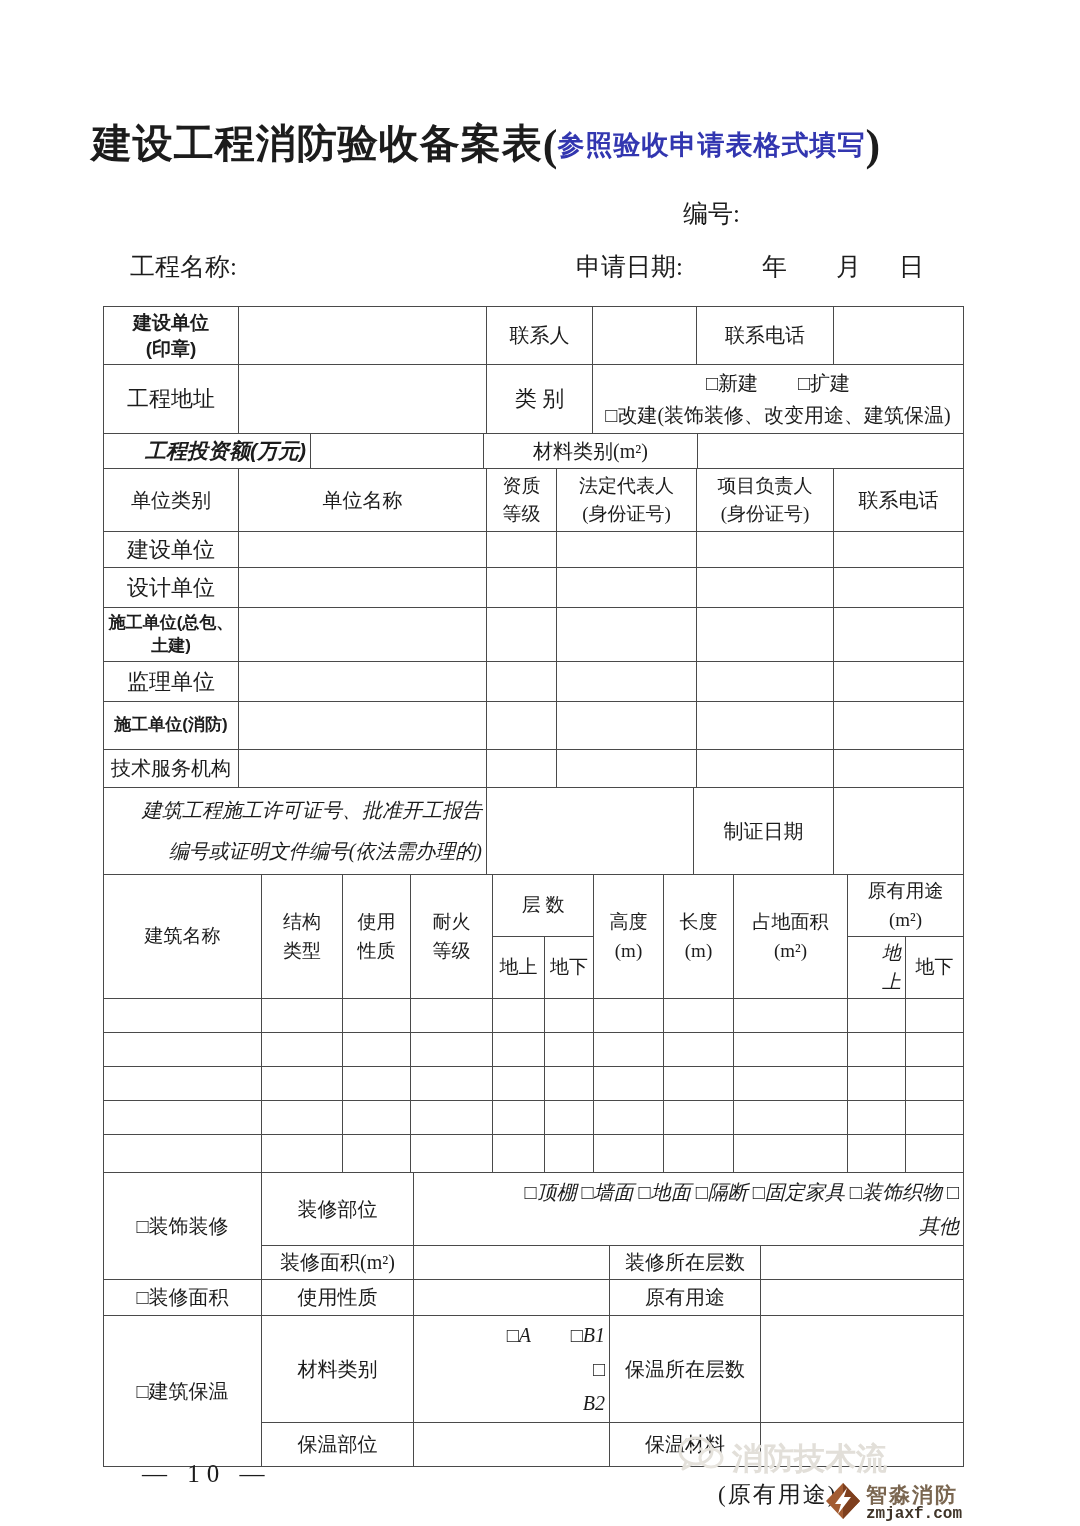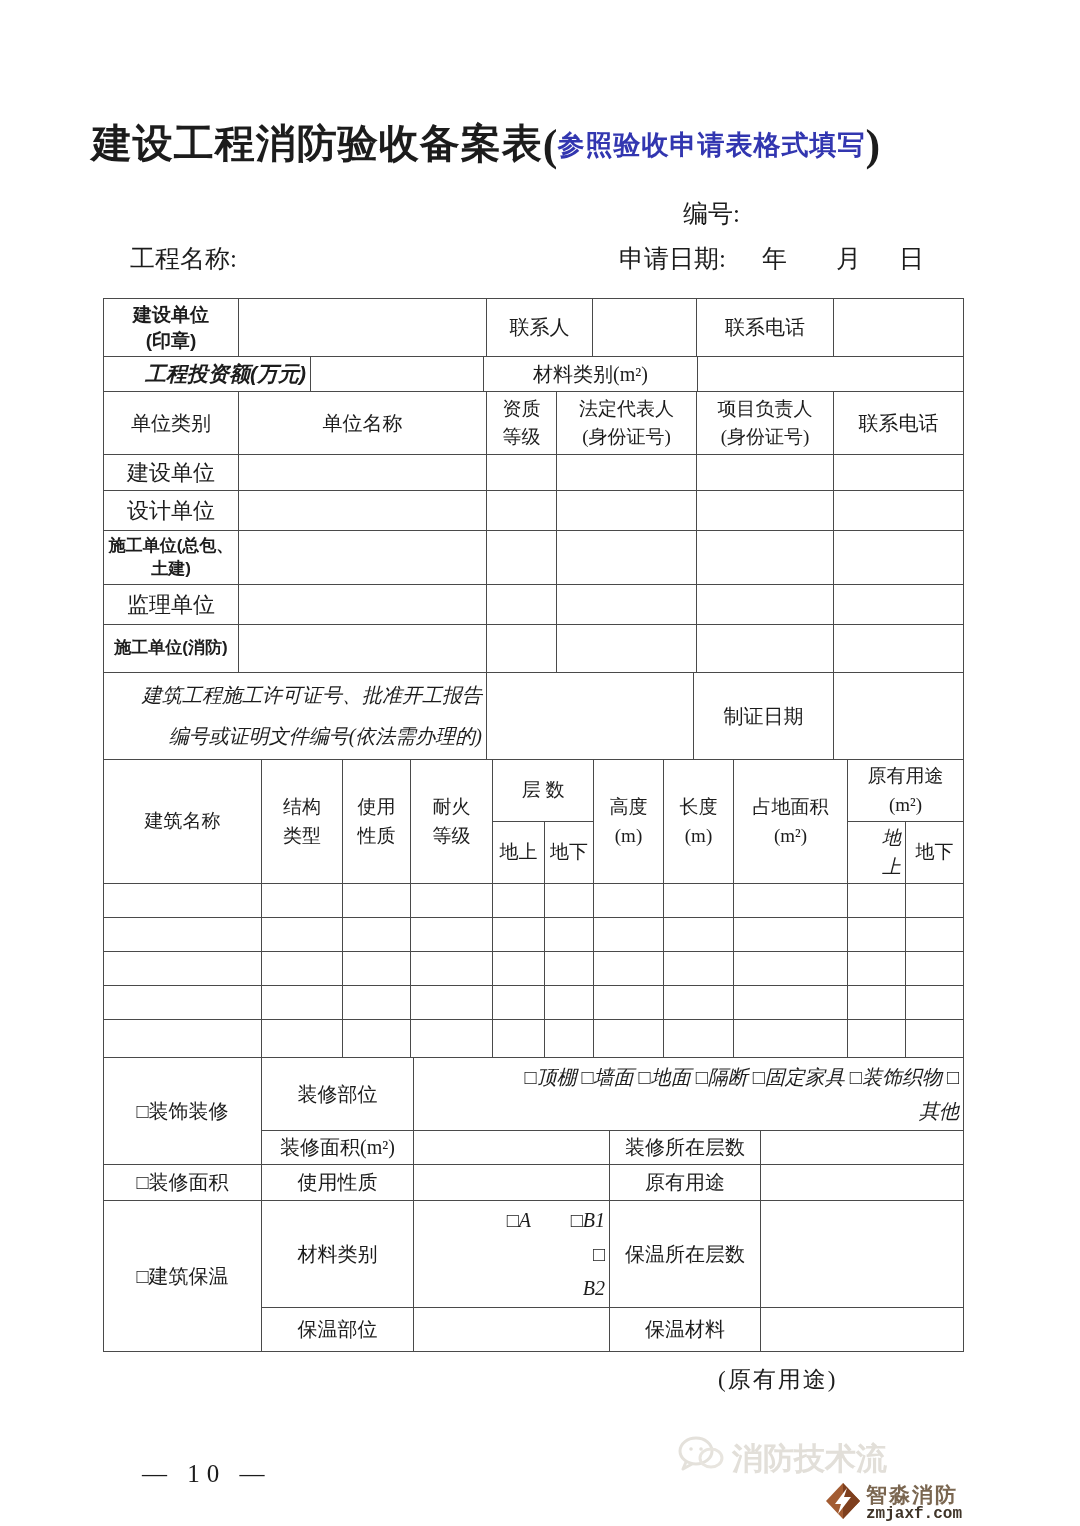--- a/index.html
+++ b/index.html
@@ -5,24 +5,24 @@
   html,body{margin:0;padding:0;background:#ffffff;}
   .page{position:relative;width:972px;height:1526px;background:#ffffff;overflow:hidden;
         font-family:"Liberation Serif",serif;color:#1c1c1c;}
   
   .title-line{margin-top:116px;text-align:center;white-space:nowrap;}
   .title-main{font-family:"Liberation Sans",sans-serif;font-weight:bold;font-size:40px;letter-spacing:1px;}
   .title-paren{font-size:44px;font-weight:bold;vertical-align:-3px;}
   .title-note{font-size:27px;font-weight:bold;color:#3236b0;letter-spacing:1px;vertical-align:3px;}
   
   .serial-line{margin:26px 0 0 683px;font-size:25px;}
-  .name-date-line{position:relative;height:42px;margin-top:12px;font-size:25px;}
+  .name-date-line{position:relative;height:42px;margin-top:20px;font-size:25px;}
   .name-date-line span{position:absolute;top:0;}
   .lbl-project{left:130px;}
-  .lbl-applydate{left:619px;}
+  .lbl-applydate{left:576px;}
   .lbl-year{left:762px;}
   .lbl-month{left:836px;}
   .lbl-day{left:899px;}
   
   table{border-collapse:collapse;table-layout:fixed;margin-left:103px;width:860px;}
   table + table{margin-top:-1px;}
   td{border:1px solid #4a4a4a;text-align:center;vertical-align:middle;
      font-size:20px;padding:2px 4px;overflow:hidden;}
   .ml{white-space:pre-line;}
   .f-big{font-size:22px;}
@@ -77,20 +77,27 @@
     <tbody>
         <tr style="height:58px">
       <td class="ml bold-sans" style="font-size:19px">建设单位
 (印章)</td>
       <td></td>
       <td>联系人</td>
       <td></td>
       <td>联系电话</td>
       <td></td>
     </tr>
+    <tr style="height:62px">
+      <td class="f-big">工程地址</td>
+      <td></td>
+      <td class="f-big">类 别</td>
+      <td colspan="3" class="ml" style="line-height:1.6">□新建　　□扩建
+□改建(装饰装修、改变用途、建筑保温)</td>
+    </tr>
   </tbody>
     </table>
 
   <table>
     <colgroup>
         <col style="width:207px">
         <col style="width:173px">
         <col style="width:214px">
         <col style="width:266px">
       </colgroup>
@@ -152,20 +159,28 @@
     <tr style="height:40px">
       <td class="f-big">监理单位</td>
       <td></td>
           <td></td>
           <td></td>
           <td></td>
           <td></td>
     </tr>
     <tr style="height:48px">
       <td class="small-bold">施工单位(消防)</td>
+      <td></td>
+          <td></td>
+          <td></td>
+          <td></td>
+          <td></td>
+    </tr>
+    <tr style="height:38px">
+      <td style="padding:2px 0">技术服务机构</td>
       <td></td>
           <td></td>
           <td></td>
           <td></td>
           <td></td>
     </tr>
   </tbody>
     </table>
 
   <table>

